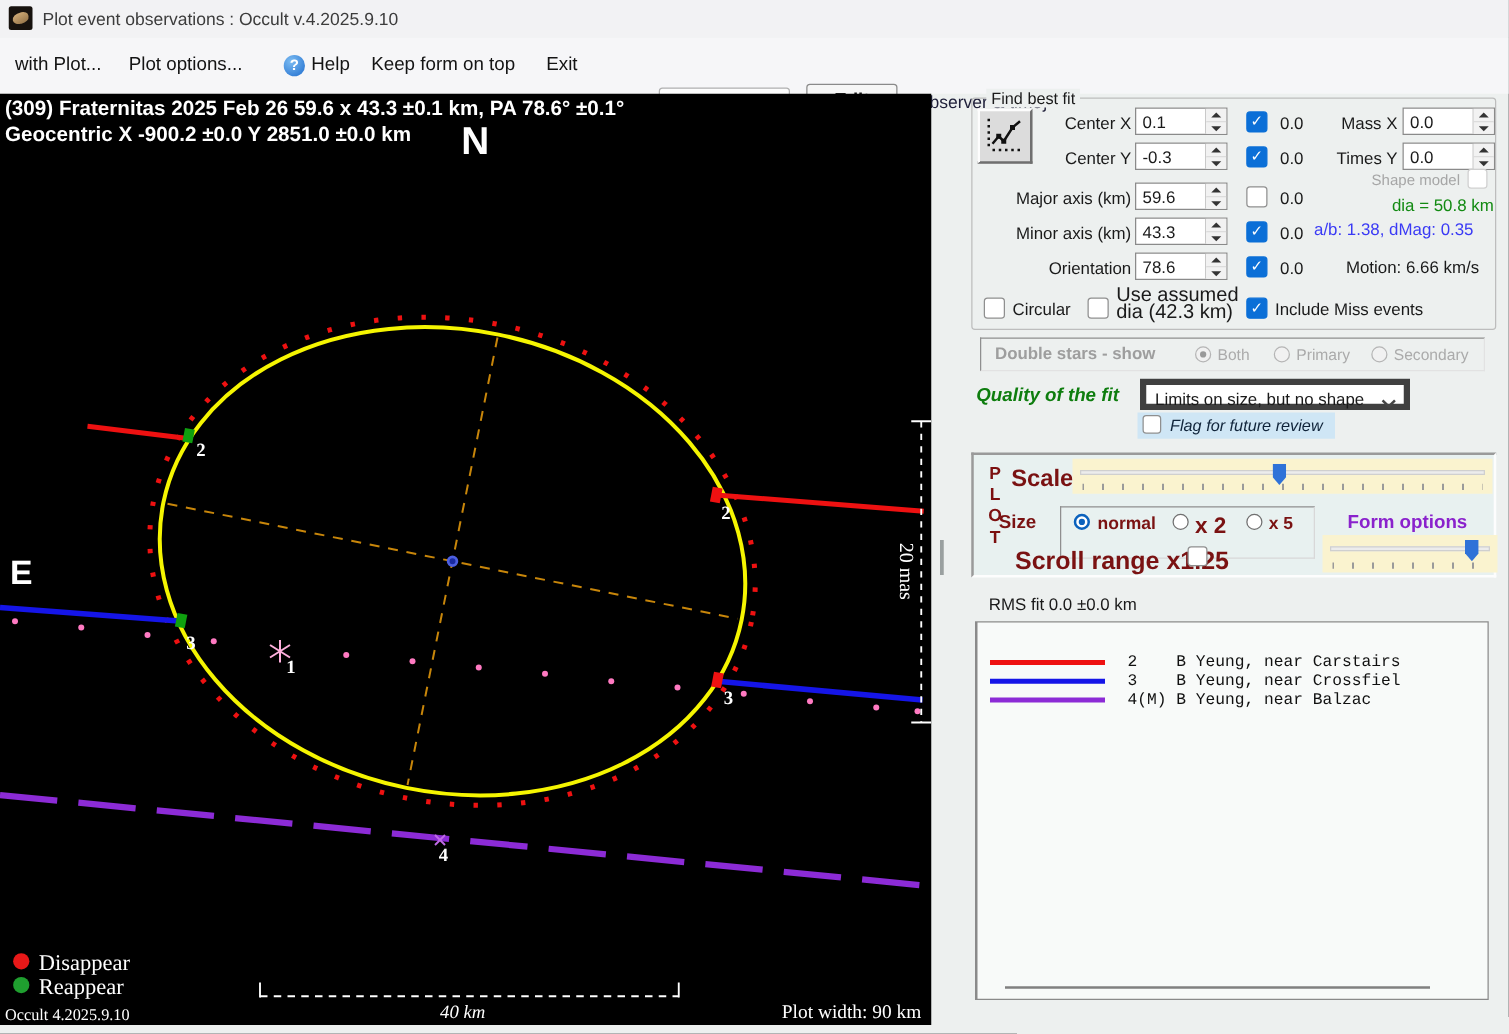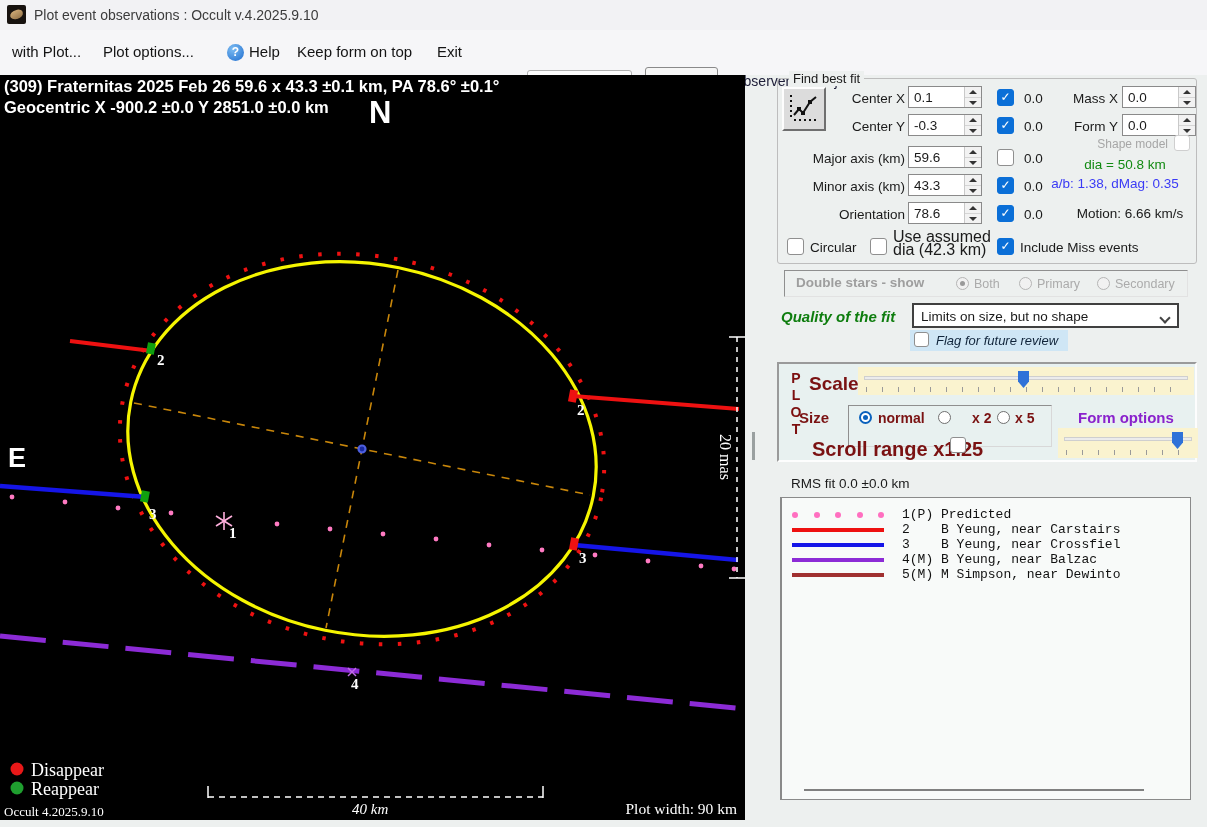--- a/index.html
+++ b/index.html
@@ -51,21 +51,21 @@
   .radio { width:13px; height:13px; border-radius:50%; background:#fff; border:1px solid #707070; }
   .radio.sel { border:2px solid #0b62bd; }
   .radio.sel::after { content:""; position:absolute; left:2px; top:2px; width:5px; height:5px;
         border-radius:50%; background:#0b62bd; }
   .radio.dis { border-color:#b5b5b5; background:#f1f1f1; }
   .radio.dis.sel2::after { content:""; position:absolute; left:3px; top:3px; width:5px; height:5px;
         border-radius:50%; background:#9a9a9a; }
   .green-txt { color:#0e7d0e; font-weight:bold; font-size:15px; }
   .maroon { color:#7a1212; font-weight:bold; }
   .purple-txt { color:#8a22cc; font-weight:bold; font-size:15px; }
-  .select { width:267px; height:25px; background:#fff; border:2px solid #404040; font-size:13.5px; }
+  .select { width:216px; height:25px; background:#fff; border:5px solid #404040; font-size:13.5px; }
   .select span { position:absolute; left:7px; top:4px; }
   .select i { position:absolute; right:8px; top:9px; width:8px; height:8px;
               border-left:2px solid #444; border-bottom:2px solid #444; transform:rotate(-45deg); }
   .slider { background:#faf3cf; }
   .slider .track { position:absolute; left:6px; top:9px; right:6px; height:4px;
                    background:#ececec; border:1px solid #cfcfcf; }
   .slider .ticks { position:absolute; left:8px; right:8px; bottom:3px; height:5px;
       background:repeating-linear-gradient(90deg,#9a9a9a 0 1px,transparent 1px 16px); }
   .slider .thumb { position:absolute; top:4px; width:11px; height:17px; background:#2f72d8;
       clip-path:polygon(0 0,100% 0,100% 62%,50% 100%,0 62%); }
@@ -271,32 +271,32 @@
 <div class="abs lbl" style="left:1024px;top:207px;">0.0</div>
 
 <div class="abs lbl right" style="left:1058px;top:91px;width:60px;">Mass X</div>
 <div class="abs spin" style="left:1122px;top:86px;">
     <span class="spin-val">0.0</span>
     <span class="spin-btns">
       <b class="up"></b>
       <b class="down"></b>
     </span>
   </div>
-<div class="abs lbl right" style="left:1058px;top:119px;width:60px;">Form Y</div>
+<div class="abs lbl right" style="left:1058px;top:119px;width:60px;">Times Y</div>
 <div class="abs spin" style="left:1122px;top:114px;">
     <span class="spin-val">0.0</span>
     <span class="spin-btns">
       <b class="up"></b>
       <b class="down"></b>
     </span>
   </div>
 
 <div class="abs right" style="left:1080px;top:137px;width:88px;font-size:12px;color:#a6a6a6;">Shape model</div>
 <div class="abs cb lite" style="left:1174px;top:135px;width:16px;height:16px;"></div>
-<div class="abs" style="left:1055px;top:157px;width:140px;text-align:center;font-size:13.5px;color:#128a12;">dia = 50.8 km</div>
+<div class="abs" style="left:1055px;top:157px;width:140px;text-align:right;font-size:13.5px;color:#128a12;">dia = 50.8 km</div>
 <div class="abs" style="left:1035px;top:176px;width:160px;text-align:center;font-size:13.5px;color:#3a3af5;">a/b: 1.38, dMag: 0.35</div>
 <div class="abs" style="left:1060px;top:206px;width:140px;text-align:center;font-size:13.5px;">Motion: 6.66 km/s</div>
 
 <div class="abs cb" style="left:787px;top:238px;"></div>
 <div class="abs lbl" style="left:810px;top:240px;">Circular</div>
 <div class="abs cb" style="left:870px;top:238px;"></div>
 <div class="abs" style="left:893px;top:230px;font-size:16px;line-height:13px;">
   <div>Use assumed</div>
   <div>dia (42.3 km)</div>
 </div>
@@ -332,57 +332,43 @@
     <div class="track"></div>
     <div class="ticks"></div>
     <div class="thumb" style="left:160px;"></div>
   </div>
 
   <div class="abs maroon" style="left:20px;top:45px;font-size:15px;">Size</div>
   <div class="abs radiobox">
     <div class="abs radio sel" style="left:10px;top:5px;"></div>
     <div class="abs maroon" style="left:29px;top:4px;font-size:14px;">normal</div>
     <div class="abs radio" style="left:89px;top:5px;"></div>
-    <div class="abs maroon" style="left:107px;top:4px;font-size:14px;margin-left:16px;">x 2</div>
+    <div class="abs maroon" style="left:107px;top:4px;font-size:18px;">x 2</div>
     <div class="abs radio" style="left:148px;top:5px;"></div>
     <div class="abs maroon" style="left:166px;top:4px;font-size:14px;">x 5</div>
   </div>
   <div class="abs purple-txt" style="left:299px;top:45px;">Form options</div>
 
   <div class="abs maroon" style="left:33px;top:74px;font-size:20px;">Scroll range x1.25</div>
   <div class="abs cb" style="left:171px;top:73px;width:16px;height:16px;"></div>
   <div class="abs slider" style="left:279px;top:64px;width:140px;height:30px;">
     <div class="track"></div>
     <div class="ticks"></div>
     <div class="thumb" style="left:114px;"></div>
   </div>
 </div>
 
 <div class="abs" style="left:791px;top:476px;font-size:13.5px;">RMS fit 0.0 ±0.0 km</div>
 <div class="abs legendpanel">
-  <div class="obs-row" style="top:9px;">
-    <span class="obs-dots">
-        <u style="background:#ff6fc0"></u>
-        <u style="background:#ff6fc0"></u>
-        <u style="background:#ff6fc0"></u>
-        <u style="background:#ff6fc0"></u>
-        <u style="background:#ff6fc0"></u>
-      </span>
-    <span class="obs-txt"><span class="num">1(P)</span><span>Predicted</span></span>
-  </div>
   <div class="obs-row" style="top:24px;">
     <span class="obs-swatch" style="background:#ee1111"></span>
     <span class="obs-txt"><span class="num">2</span><span>B Yeung, near Carstairs</span></span>
   </div>
   <div class="obs-row" style="top:39px;">
     <span class="obs-swatch" style="background:#1515e8"></span>
     <span class="obs-txt"><span class="num">3</span><span>B Yeung, near Crossfiel</span></span>
   </div>
   <div class="obs-row" style="top:54px;">
     <span class="obs-swatch" style="background:#8c2bd6"></span>
     <span class="obs-txt"><span class="num">4(M)</span><span>B Yeung, near Balzac</span></span>
   </div>
-  <div class="obs-row" style="top:69px;">
-    <span class="obs-swatch" style="background:#a03030"></span>
-    <span class="obs-txt"><span class="num">5(M)</span><span>M Simpson, near Dewinto</span></span>
-  </div>
   <div class="abs sep"></div>
 </div>
 
 </body></html>

